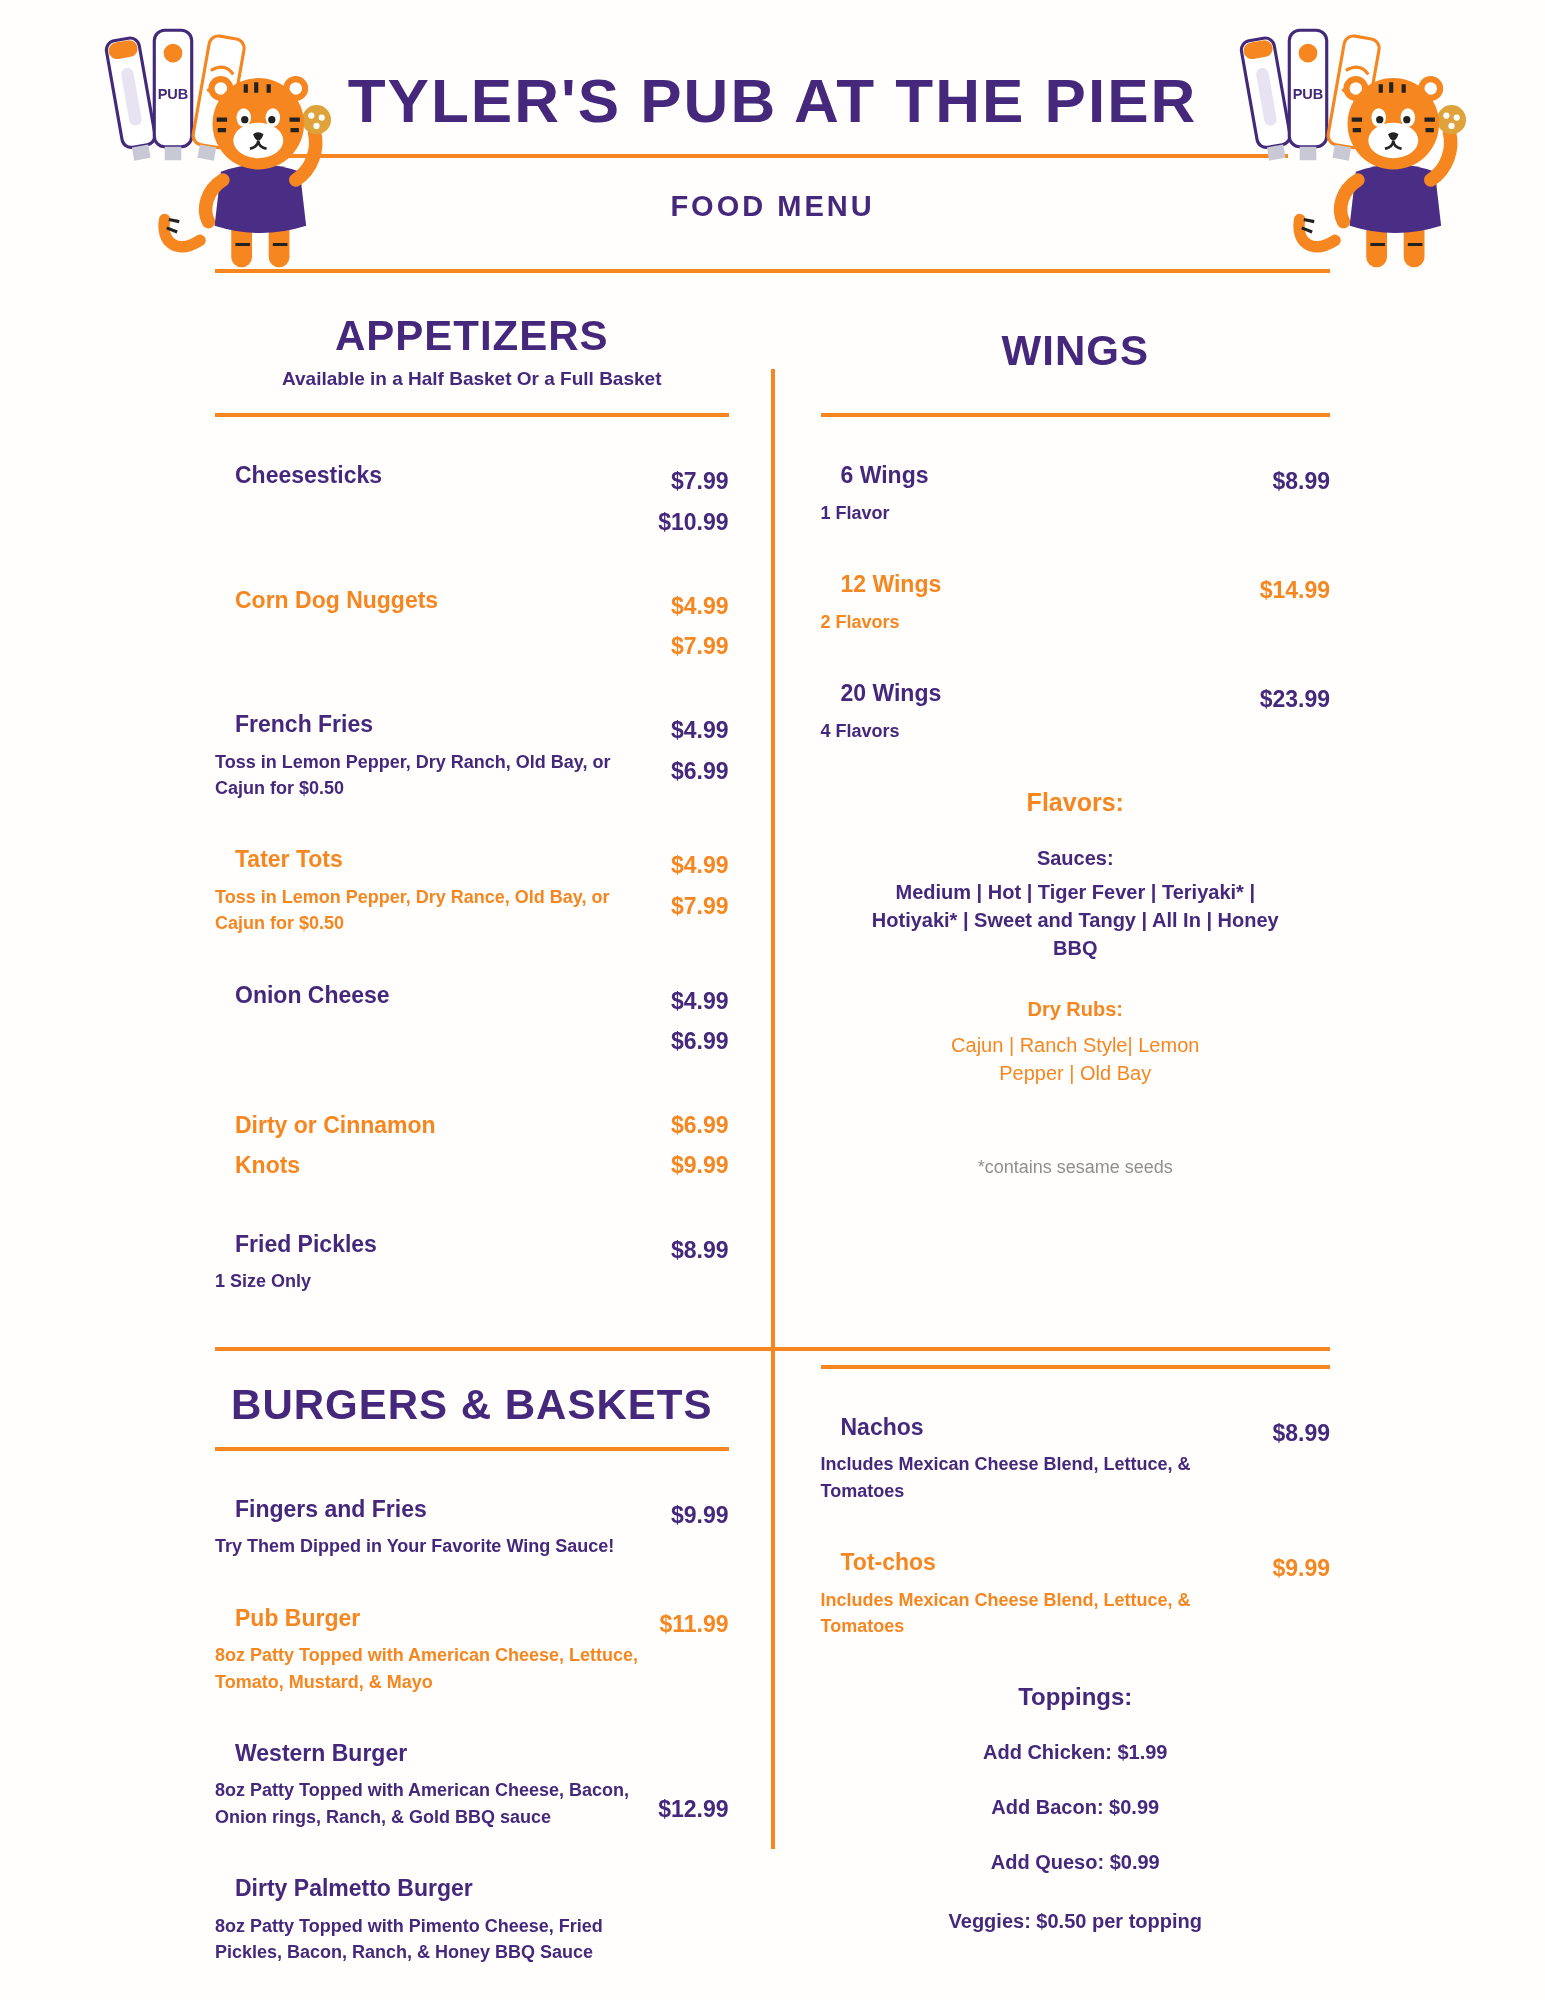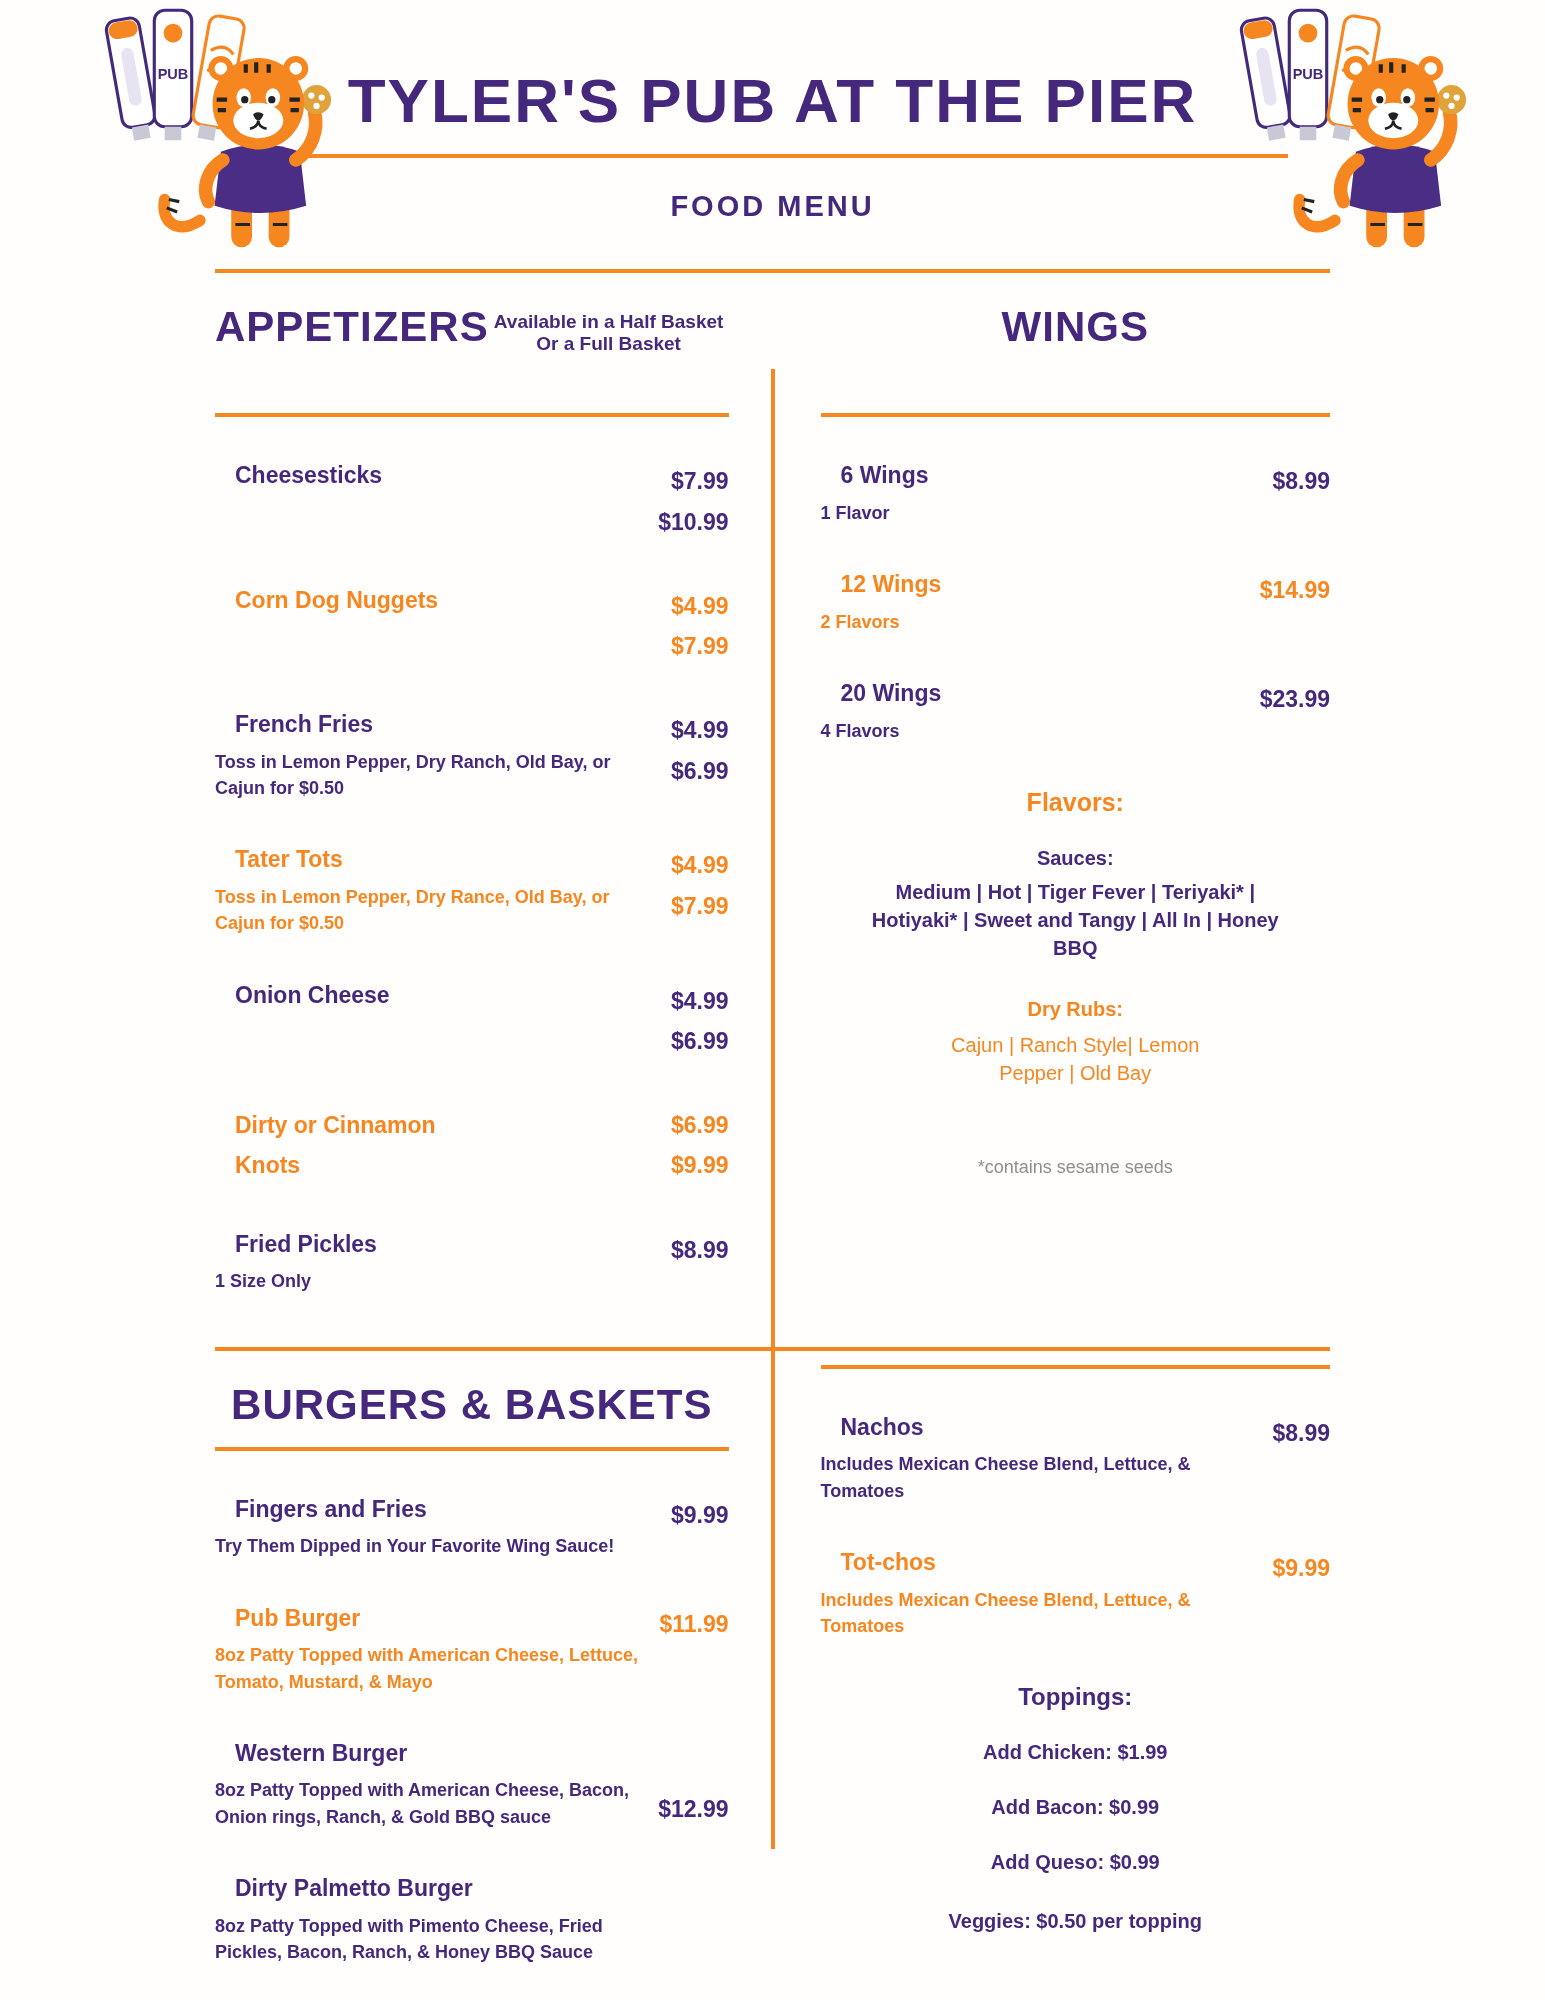--- a/index.html
+++ b/index.html
@@ -17,21 +17,21 @@
   .page{
     position:relative;
     width:1545px;
     height:2000px;
     margin:0 auto;
     background:#fffefc;
     overflow:hidden;
   }
   
   header{position:relative; padding-top:64px;}
-  .mascot{position:absolute; top:4px; width:250px; height:260px;}
+  .mascot{position:absolute; top:24px; width:250px; height:260px;}
   .mascot.left{left:100px;}
   .mascot.right{right:60px;}
   .title-block{text-align:center;}
   h1.menu-title{
     margin:0;
     font-size:62px;
     font-weight:700;
     letter-spacing:2px;
     color:var(--purple);
     line-height:1.2;
@@ -55,21 +55,21 @@
     top:100px; height:1480px; width:4px;
     background:var(--orange);
   }
   .grid{display:flex;}
   .col{width:50%;}
   .col.left{padding-right:44px;}
   .col.right{padding-left:48px;}
 
   .sec-head{
     margin-top:30px; min-height:96px;
-    display:flex; flex-direction:row; justify-content:center;
+    display:flex; flex-direction:column; justify-content:center;
   }
   h2.sec-title{
     margin:0; text-align:center;
     font-size:42px; font-weight:700; letter-spacing:1px;
     color:var(--purple);
   }
   .sec-note{
     margin:8px 0 0; text-align:center;
     font-size:19px; font-weight:700; color:var(--purple);
   }

